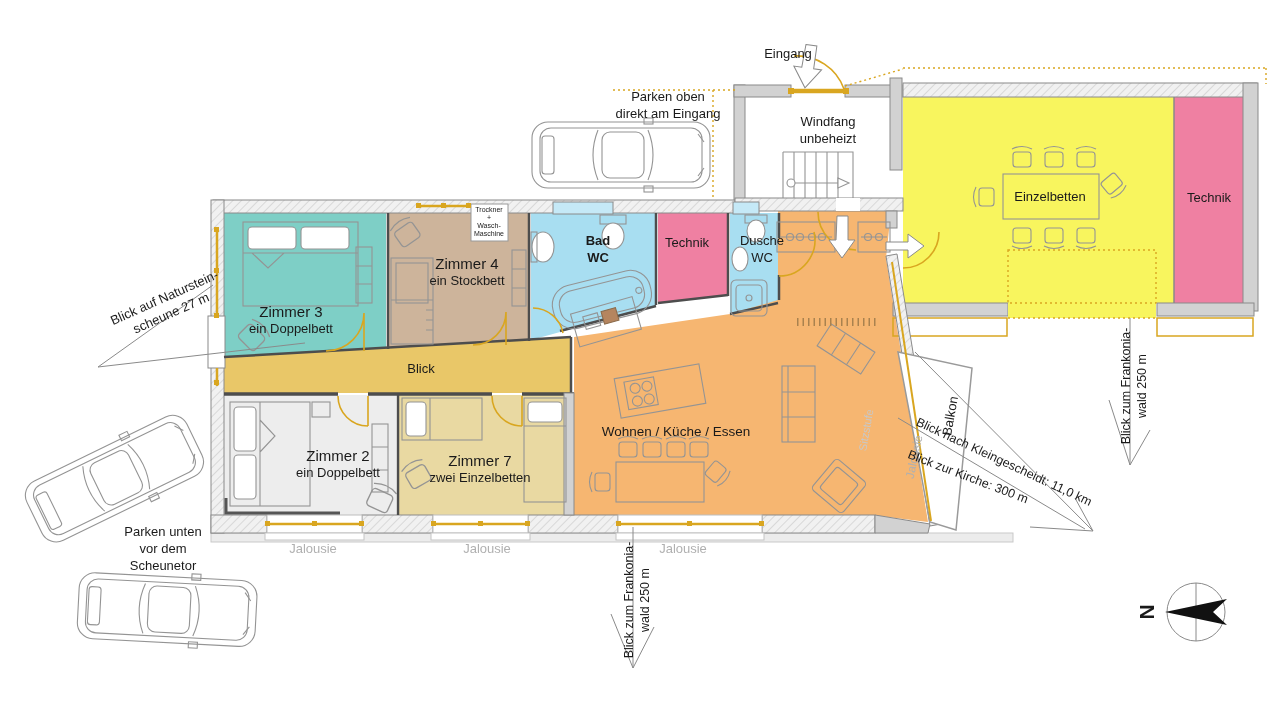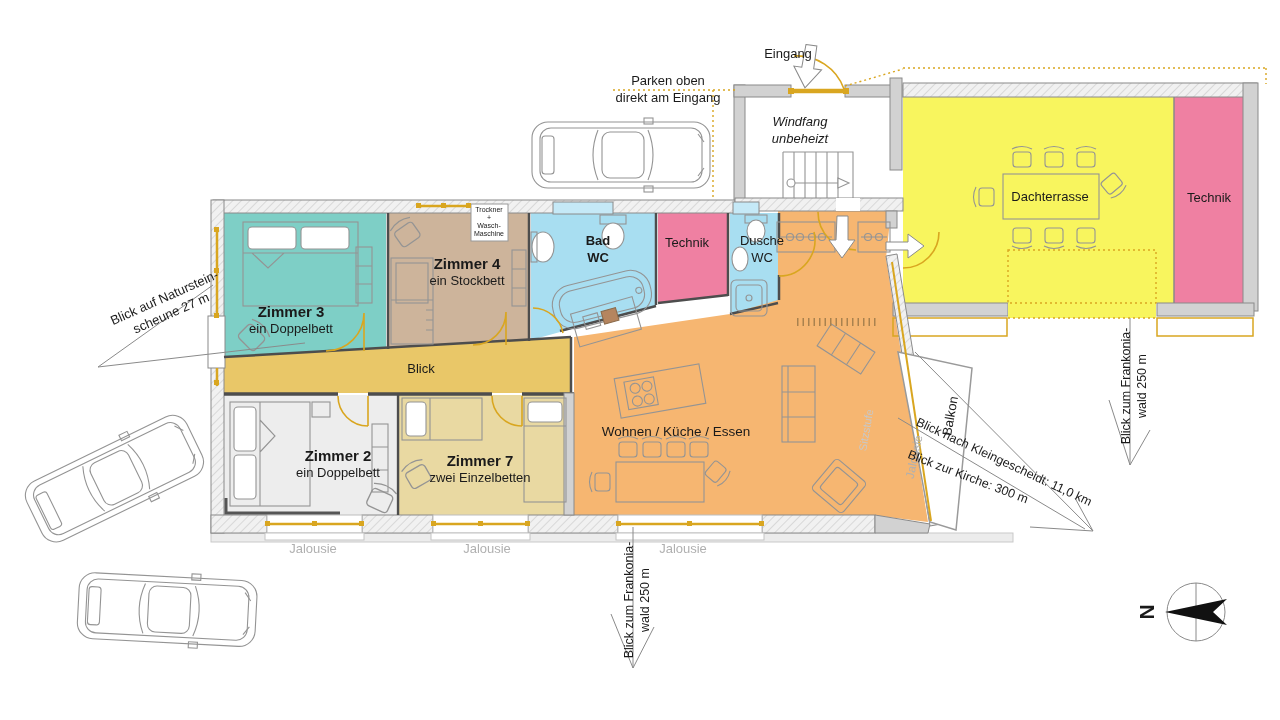--- a/index.html
+++ b/index.html
@@ -12,21 +12,21 @@
   .iw{stroke:#4d4d4d;stroke-width:2.5;fill:none;}
   .iw2{stroke:#4d4d4d;stroke-width:3.5;fill:none;}
   .fur{fill:none;stroke:#949494;stroke-width:1.1;}
   .furw{fill:#ffffff;stroke:#949494;stroke-width:1.1;}
   .gold{stroke:#d9a620;fill:none;}
   .golddot{stroke:#d9a620;stroke-width:1.4;stroke-dasharray:2 3;fill:none;}
   .sight{stroke:#8a8a8a;stroke-width:1;fill:none;}
   
   .lbl{position:absolute;transform:translate(-50%,-50%);white-space:pre-line;text-align:center;
        font-size:13px;line-height:1.3;}
-  .name{font-size:15px;font-weight:bold;}
+  .name{font-size:15px;}
   .sub{font-size:13px;}
   .tiny{font-size:7px;line-height:1.15;}
   .gray{color:#b0b0b0;}
   .rot{transform-origin:center;}
   #title{position:absolute;left:10px;top:8px;font-size:25px;font-weight:bold;line-height:1.25;
          white-space:pre-line;}
   #north-label{font-size:21px;font-weight:bold;}
 </style>
 </head>
 <body>
@@ -339,25 +339,25 @@
 
   <g>
     <circle cx="1196" cy="612" r="29" fill="none" stroke="#8a8a8a"></circle>
     <line x1="1196" y1="583" x2="1196" y2="641" stroke="#8a8a8a"></line>
     <polygon points="1165,612 1227,599 1213,612 1227,625" fill="#111111"></polygon>
   </g>
 </svg>
 
 
 <div class="lbl" style="left:788px;top:46px;margin-top:8px;">Eingang</div>
-<div class="lbl" style="left:668px;top:90px;">Parken oben
+<div class="lbl" style="left:668px;top:106px;">Parken oben
 direkt am Eingang</div>
-<div class="lbl" style="left:800px;top:131px;font-style:italic;">Windfang
+<div class="lbl" style="left:828px;top:131px;">Windfang
 unbeheizt</div>
-<div class="lbl" style="left:1050px;top:197px;">Dachterrasse</div>
+<div class="lbl" style="left:1050px;top:197px;">Einzelbetten</div>
 <div class="lbl" style="left:1209px;top:198px;">Technik</div>
 
 <div class="lbl name" style="left:291px;top:312px;">Zimmer 3</div>
 <div class="lbl sub" style="left:291px;top:329px;">ein Doppelbett</div>
 <div class="lbl name" style="left:467px;top:264px;">Zimmer 4</div>
 <div class="lbl sub" style="left:467px;top:281px;">ein Stockbett</div>
 <div class="lbl tiny" style="left:489px;top:222px;">Trockner
 +
 Wasch-
 Maschine</div>
@@ -380,20 +380,23 @@
 <div class="lbl rot" style="left:1004px;top:462px;transform:translate(-50%,-50%) rotate(25deg);font-size:12.5px;white-space:nowrap;">Blick nach Kleingescheidt: 11,0 km</div>
 <div class="lbl rot" style="left:968px;top:477px;transform:translate(-50%,-50%) rotate(21deg);font-size:12.5px;white-space:nowrap;">Blick zur Kirche: 300 m</div>
 
 <div class="lbl rot" style="left:637px;top:600px;transform:translate(-50%,-50%) rotate(-90deg);font-size:12.5px;">Blick zum Frankonia-
 wald 250 m</div>
 <div class="lbl rot" style="left:1134px;top:386px;transform:translate(-50%,-50%) rotate(-90deg);font-size:12.5px;">Blick zum Frankonia-
 wald 250 m</div>
 
 <div class="lbl rot" style="left:168px;top:306px;transform:translate(-50%,-50%) rotate(-24deg);">Blick auf Naturstein-
 scheune 27 m</div>
+<div class="lbl" style="left:163px;top:549px;">Parken unten
+vor dem
+Scheunetor</div>
 
 <div class="lbl gray" style="left:313px;top:549px;">Jalousie</div>
 <div class="lbl gray" style="left:487px;top:549px;">Jalousie</div>
 <div class="lbl gray" style="left:683px;top:549px;">Jalousie</div>
 
 <div class="lbl rot" id="north-label" style="left:1147px;top:612px;transform:translate(-50%,-50%) rotate(-90deg);">N</div>
 
 </div>
 
 </body></html>

